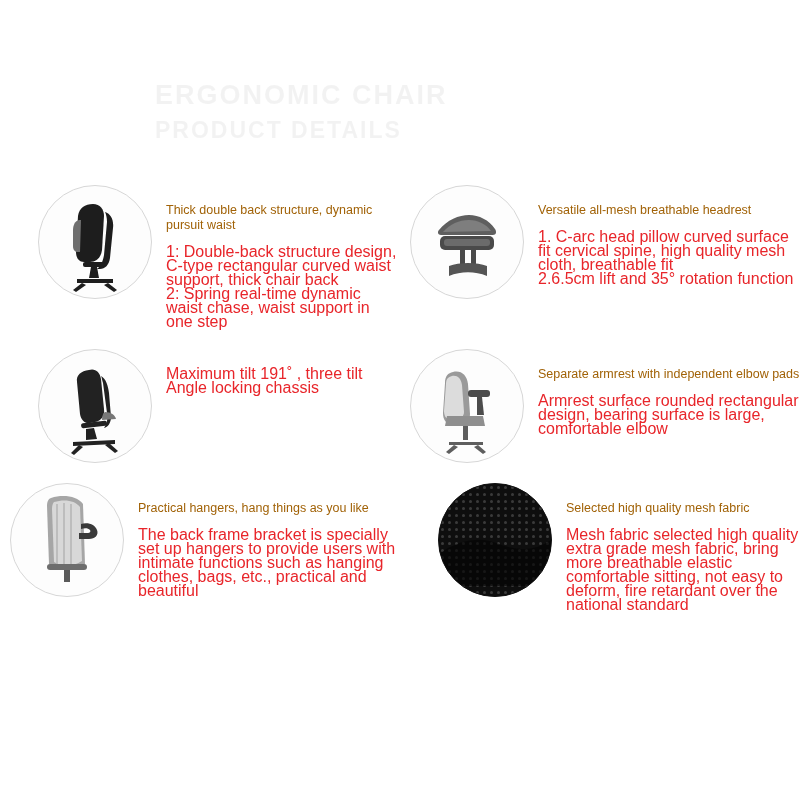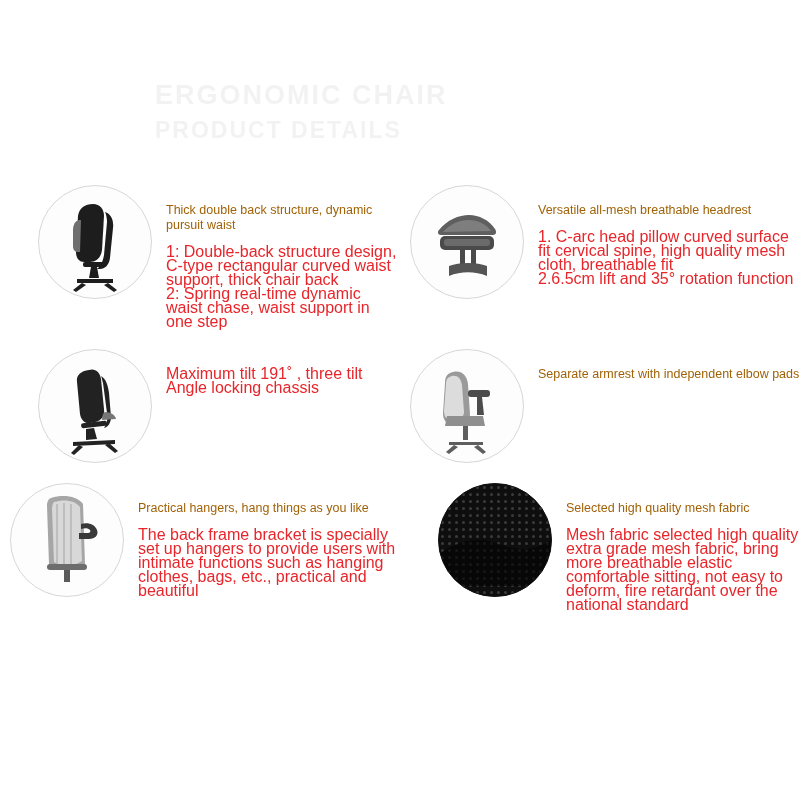--- a/index.html
+++ b/index.html
@@ -196,20 +196,21 @@
               <path d="M36 66 l36 0 l2 10 l-40 0 z" fill="#8f8f8f"></path>
               <rect x="52" y="76" width="5" height="14" fill="#5e5e5e"></rect>
               <path d="M38 92 l34 0 l0 3 l-34 0 z" fill="#5e5e5e"></path>
               <path d="M43 95 l-8 7 l3 2 l9 -7 z" fill="#5e5e5e"></path>
               <path d="M67 95 l8 7 l-3 2 l-9 -7 z" fill="#5e5e5e"></path>
             </g>
           </svg>
         </div>
         <div class="texts wide">
           <p class="f-title">Separate armrest with independent elbow pads</p>
+          <p class="f-body">Armrest surface rounded rectangular design, bearing surface is large, comfortable elbow</p>
         </div>
       </div>
 
     </div>
 
     <div class="row">
 
       <div class="cell right">
         <div class="thumb">
           <svg width="112" height="112" viewBox="0 0 112 112">

